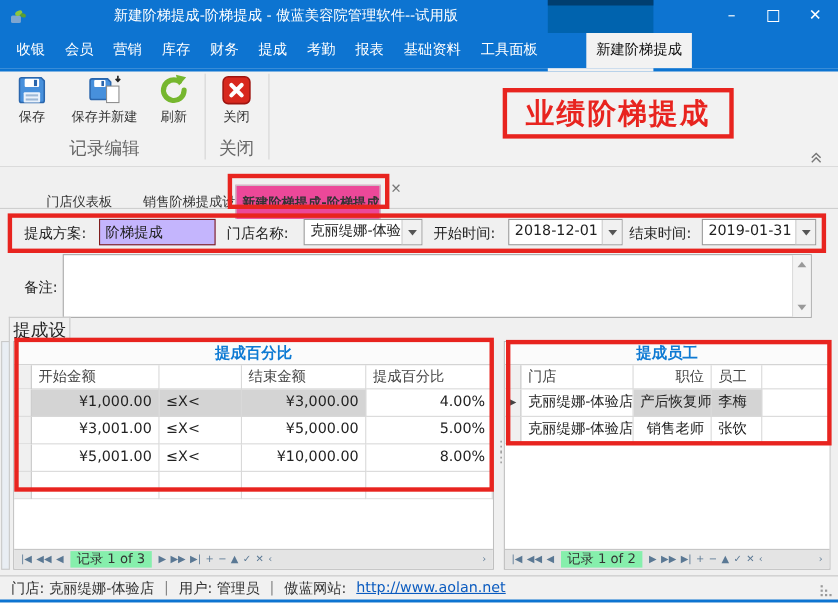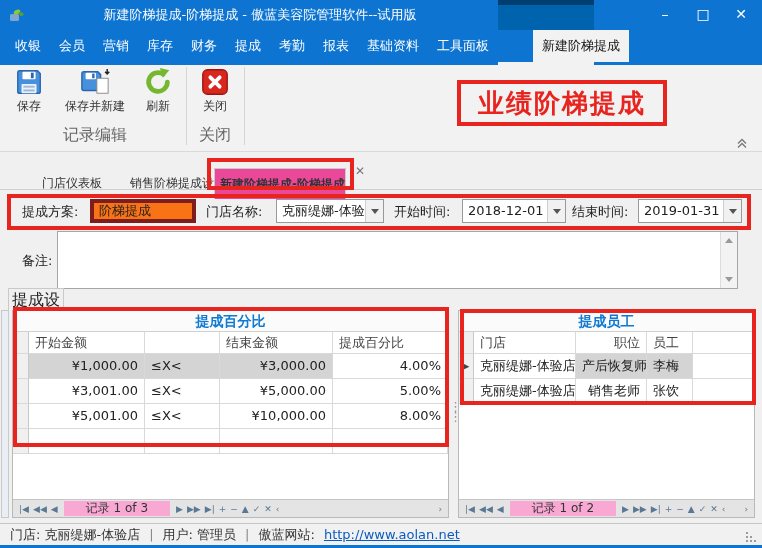--- a/index.html
+++ b/index.html
@@ -42,22 +42,22 @@
   
   .tabstrip{position:absolute;left:0;top:152px;width:762px;height:38px;background:#f0f0f0;
     border-bottom:1px solid #cfcfcf;box-sizing:border-box;}
   .doc-tab{position:absolute;top:16px;height:31px;line-height:31px;font-size:12px;color:#333;
     text-align:right;white-space:nowrap;}
   .doc-tab.active{background:#ec4899;border:1px solid #c9c9c9;border-bottom:none;box-sizing:border-box;font-weight:bold;}
   .doc-tab-close{position:absolute;left:355px;top:12px;font-size:12px;color:#777;font-weight:bold;}
 
   
   .f-label{position:absolute;top:203px;font-size:13px;color:#222;white-space:nowrap;}
-  .txt{position:absolute;top:199px;height:24px;box-sizing:border-box;border:4px solid #7f1d1d;
-    background:#f97316;font-size:13px;padding:0 5px;font-family:inherit;color:#222;}
+  .txt{position:absolute;top:199px;height:24px;box-sizing:border-box;border:1px solid #7f1d1d;
+    background:#c4b5fd;font-size:13px;padding:0 5px;font-family:inherit;color:#222;}
   .combo{position:absolute;top:199px;height:24px;box-sizing:border-box;border:1px solid #999;
     background:#fff;display:flex;}
   .combo-val{flex:1;font-size:13px;line-height:22px;padding-left:5px;color:#222;white-space:nowrap;overflow:hidden;}
   .combo-dd{width:17px;background:#f1f1f1;border-left:1px solid #cfcfcf;display:flex;
     align-items:center;justify-content:center;}
   .tri-down{width:0;height:0;border-left:4px solid transparent;border-right:4px solid transparent;
     border-top:5px solid #555;}
   .remark-label{position:absolute;left:22px;top:252px;font-size:13px;color:#222;}
   .remark-box{position:absolute;left:57px;top:231px;width:681px;height:58px;background:#fff;
     border:1px solid #a6a6a6;box-sizing:border-box;}
@@ -87,21 +87,21 @@
   .ind{background:#f0f0f0;border-right:1px solid #c9c9c9;padding:0;text-align:center;
     font-size:9px;color:#444;line-height:24px;}
   .num{text-align:right;}
   .sel{background:#d4d4d4;}
   .pg-c0{width:16px;} .pg-c1{width:116px;} .pg-c2{width:75px;} .pg-c3{width:113px;} .pg-c4{flex:1;}
   .eg-c0{width:15px;} .eg-c1{width:102px;} .eg-c2{width:71px;text-align:right;} .eg-c3{width:46px;} .eg-c4{flex:1;}
   .g-fill{flex:1 1 auto;background:#fff;}
   .nav{height:17px;background:#e4e4e4;border-top:1px solid #c6c6c6;display:flex;align-items:center;
     padding:0 4px;flex:0 0 auto;}
   .nav span{font-size:9px;color:#5a7894;margin:0 2px;}
-  .nav .rec{font-size:12px;color:#333;background:#f9a8d4;padding:0 22px;margin:0 4px;line-height:15px;text-align:center;}
+  .nav .rec{font-size:12px;color:#333;background:#86efac;padding:0 6px;margin:0 4px;line-height:15px;text-align:center;}
   .nav .spacer{flex:1;}
   .splitter-dots{position:absolute;left:449px;top:402px;width:9px;text-align:center;
     font-size:13px;color:#999;line-height:10px;}
 
   
   .statusbar{position:absolute;left:0;top:523px;width:762px;height:22px;background:#f1f1f1;
     border-top:1px solid #c6c6c6;box-sizing:border-box;display:flex;align-items:center;
     padding-left:10px;font-size:13px;color:#333;gap:9px;}
   .sb-div{color:#888;}
   .sb-link{color:#0b5bbf;text-decoration:underline;}

